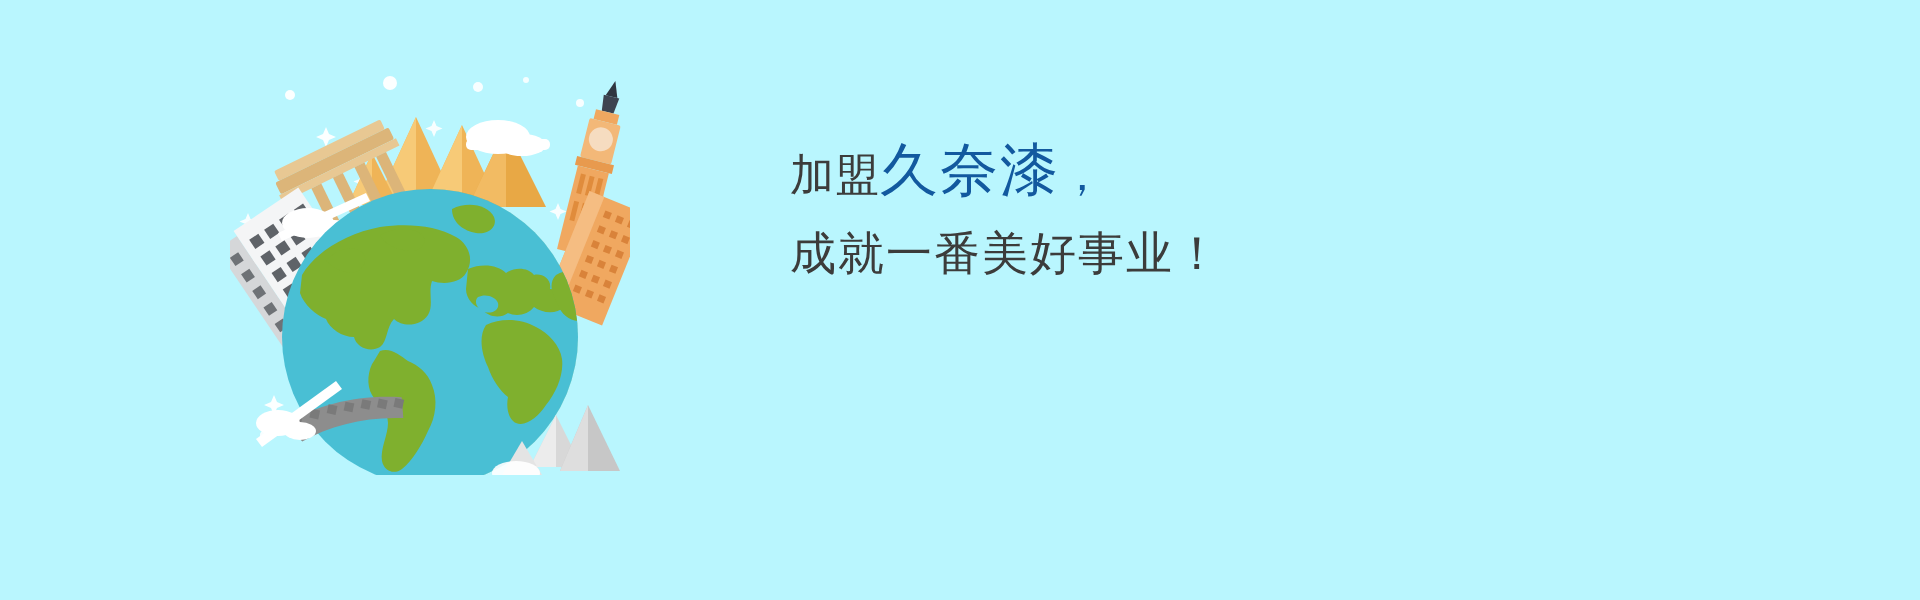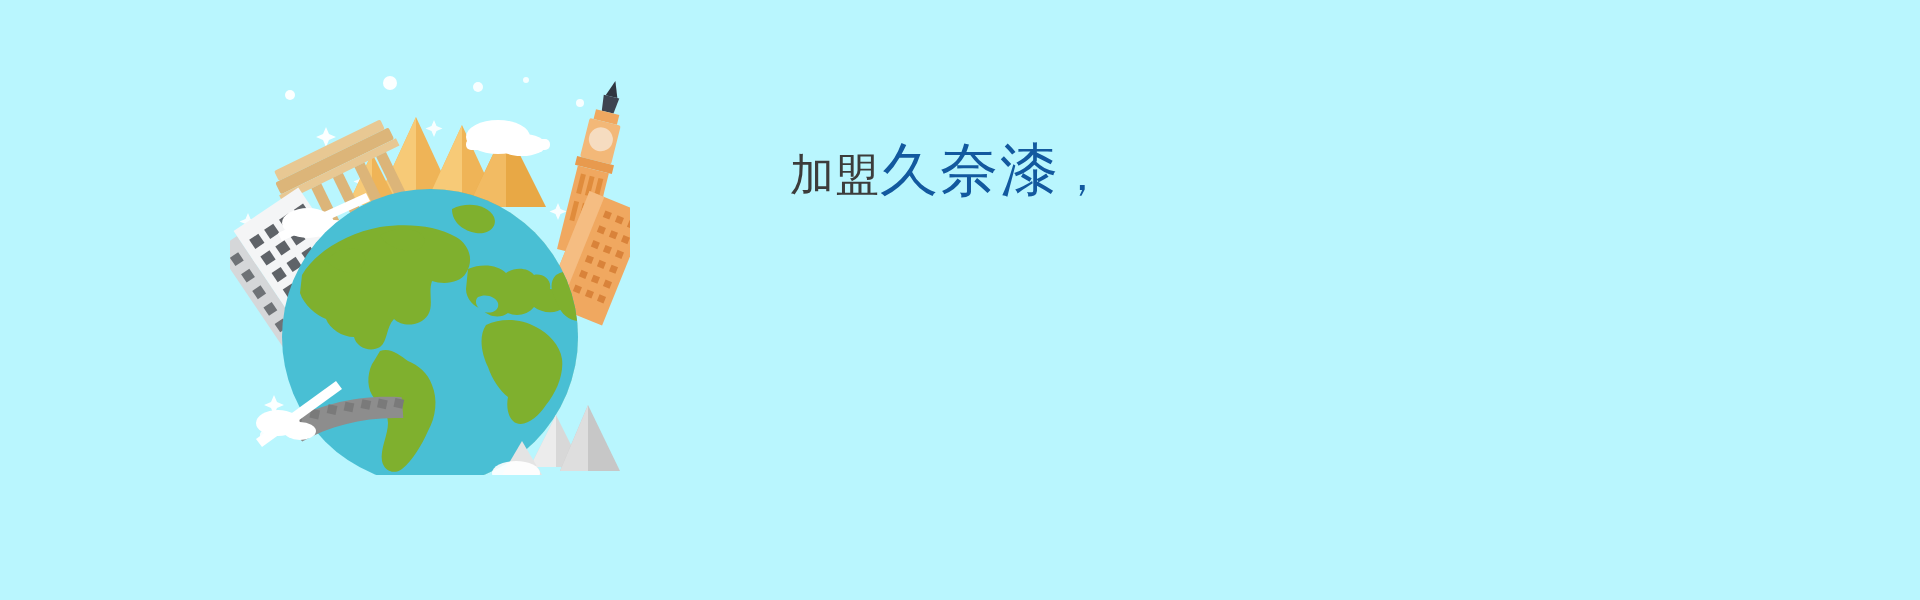--- a/index.html
+++ b/index.html
@@ -293,15 +293,18 @@
         <ellipse cx="286" cy="398" rx="24" ry="12" fill="#ffffff" opacity="0.9"></ellipse>
       </g>
 
     </svg>
   </div>
 
   <div class="headline-block">
     <div class="line line-1">
       <span class="seg-normal">加盟</span><span class="seg-brand">久奈漆</span><span class="seg-punct">，</span>
     </div>
+    <div class="line line-2">
+      <span class="seg-normal">成就一番美好事业！</span>
+    </div>
   </div>
 
 </div>
 
 </body></html>

